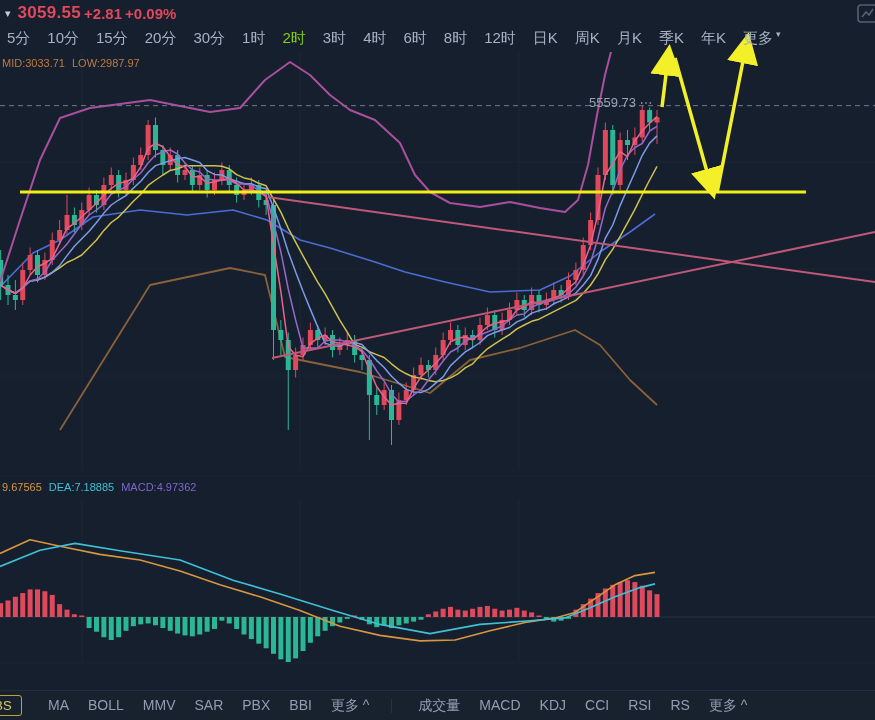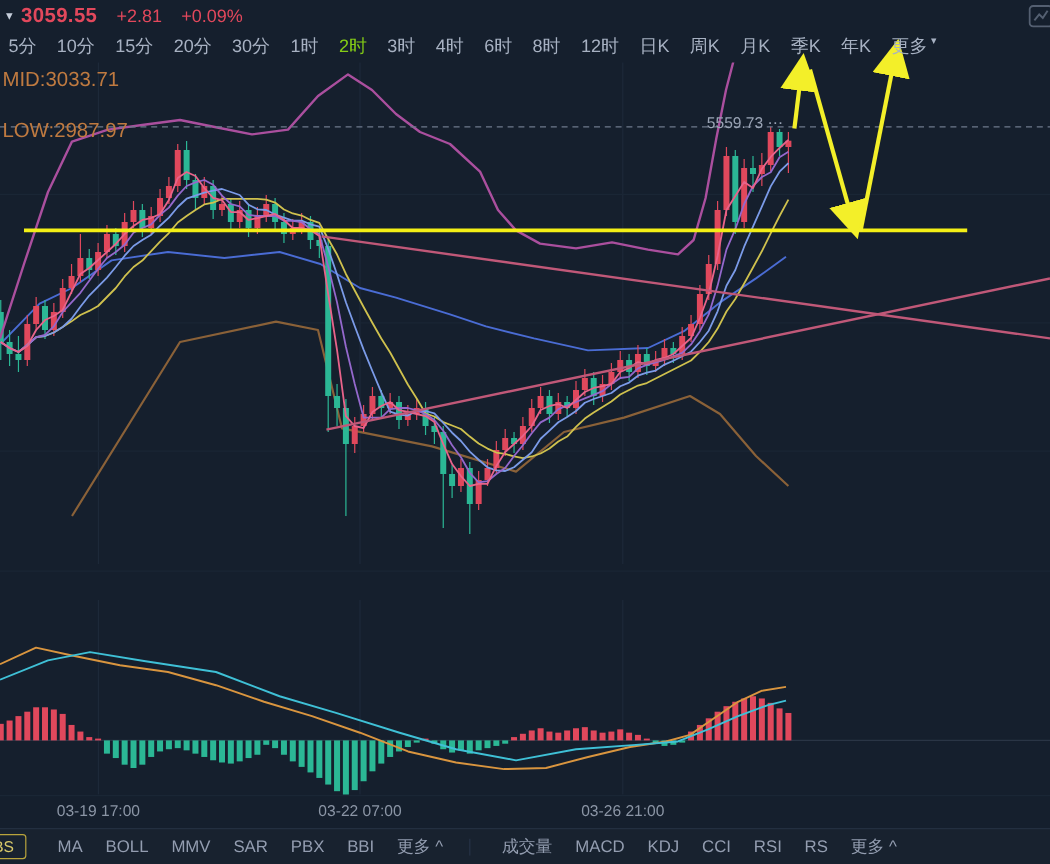--- a/index.html
+++ b/index.html
@@ -3,33 +3,33 @@
 <meta charset="utf-8">
 <style>
   html,body{margin:0;padding:0;background:#0d141f;}
   #app{position:relative;width:875px;height:720px;overflow:hidden;background:#151f2d;
        font-family:"Liberation Sans",sans-serif;-webkit-font-smoothing:antialiased;}
   #chart{position:absolute;left:0;top:0;width:875px;height:720px;}
   
   .topbar{position:absolute;left:0;top:0;width:875px;height:26px;display:flex;align-items:center;padding-left:5px;box-sizing:border-box;}
   .caret{color:#c5cdda;font-size:11px;margin-right:7px;cursor:pointer;}
   .price{color:#e2485c;font-size:17px;font-weight:bold;letter-spacing:.3px;}
-  .chg{color:#e2485c;font-size:15px;font-weight:normal;margin-left:16px;}
+  .chg{color:#e2485c;font-size:15px;font-weight:bold;margin-left:3px;}
   .stats{display:flex;align-items:center;margin-left:16px;gap:13px;}
   .stat{display:flex;align-items:center;font-size:14px;}
   .stat .slabel{color:#8d97a8;margin-right:5px;}
   
   .tfbar{position:absolute;left:0;top:26px;width:692px;height:24px;display:flex;align-items:center;padding-left:7px;gap:17px;box-sizing:border-box;}
   .tf-item{color:#a7b1c2;font-size:15px;cursor:pointer;white-space:nowrap;}
   .tf-item.sel{color:#84cc16;}
   .tf-more{display:flex;align-items:flex-start;gap:3px;}
   .tf-more .mini{font-size:9px;color:#a7b1c2;}
   .icon-btn{position:absolute;top:4px;left:857px;width:22px;height:20px;opacity:.85;cursor:pointer;}
   
-  .ind-row{position:absolute;left:2px;display:flex;gap:22px;font-size:17px;white-space:nowrap;pointer-events:none;flex-direction:column;}
+  .ind-row{position:absolute;left:2px;display:flex;gap:7px;font-size:11px;white-space:nowrap;pointer-events:none;}
   .price-tag{position:absolute;left:589px;top:95px;font-size:13px;color:#99a3b4;pointer-events:none;}
   
   #xaxis{position:absolute;left:0;top:668px;width:875px;height:20px;}
   .xlab{position:absolute;top:0;transform:translateX(-50%);color:#8b95a5;font-size:13px;white-space:nowrap;}
   
   .toolbar{position:absolute;left:0;top:690px;width:875px;height:30px;background:#18222f;border-top:1px solid #232f40;
            display:flex;align-items:center;box-sizing:border-box;}
   .bs-btn{margin-left:-16px;width:36px;height:19px;border:1px solid #b9a43c;border-radius:3px;color:#d9c96a;
           font-size:13px;display:flex;align-items:center;justify-content:center;cursor:pointer;flex:none;}
   .tb-group{display:flex;gap:19px;margin-left:26px;}
@@ -392,26 +392,26 @@
       <rect x="1" y="1" width="19" height="17" rx="3" fill="none" stroke="#5f6b7d" stroke-width="1.6"></rect>
       <path d="M5 13 L9 8 L12 11 L16 5" fill="none" stroke="#5f6b7d" stroke-width="1.6"></path>
     </svg>
   </div>
 
   <div class="ind-row" id="bollrow" style="top:57px">
       <span style="color: rgb(191, 122, 64);">MID:3033.71</span>
       <span style="color: rgb(191, 122, 64);">LOW:2987.97</span>
     </div>
   <div class="price-tag">5559.73 ⋯</div>
-
-  <div id="xaxis">
-      <span class="xlab" style="left: 82px;">03-19 17:00</span>
-      <span class="xlab" style="left: 300px;">03-22 07:00</span>
-      <span class="xlab" style="left: 519px;">03-26 21:00</span>
+  <div class="ind-row" id="macdrow" style="top:481px">
+      <span style="color: rgb(216, 149, 63);">9.67565</span>
+      <span style="color: rgb(63, 192, 214);">DEA:7.18885</span>
+      <span style="color: rgb(126, 104, 204);">MACD:4.97362</span>
     </div>
+
 
   <div class="toolbar">
     <div class="bs-btn">BS</div>
     <div class="tb-group" id="tg-main">
         <div class="tb-item">MA</div>
         <div class="tb-item">BOLL</div>
         <div class="tb-item">MMV</div>
         <div class="tb-item">SAR</div>
         <div class="tb-item">PBX</div>
         <div class="tb-item">BBI</div>

